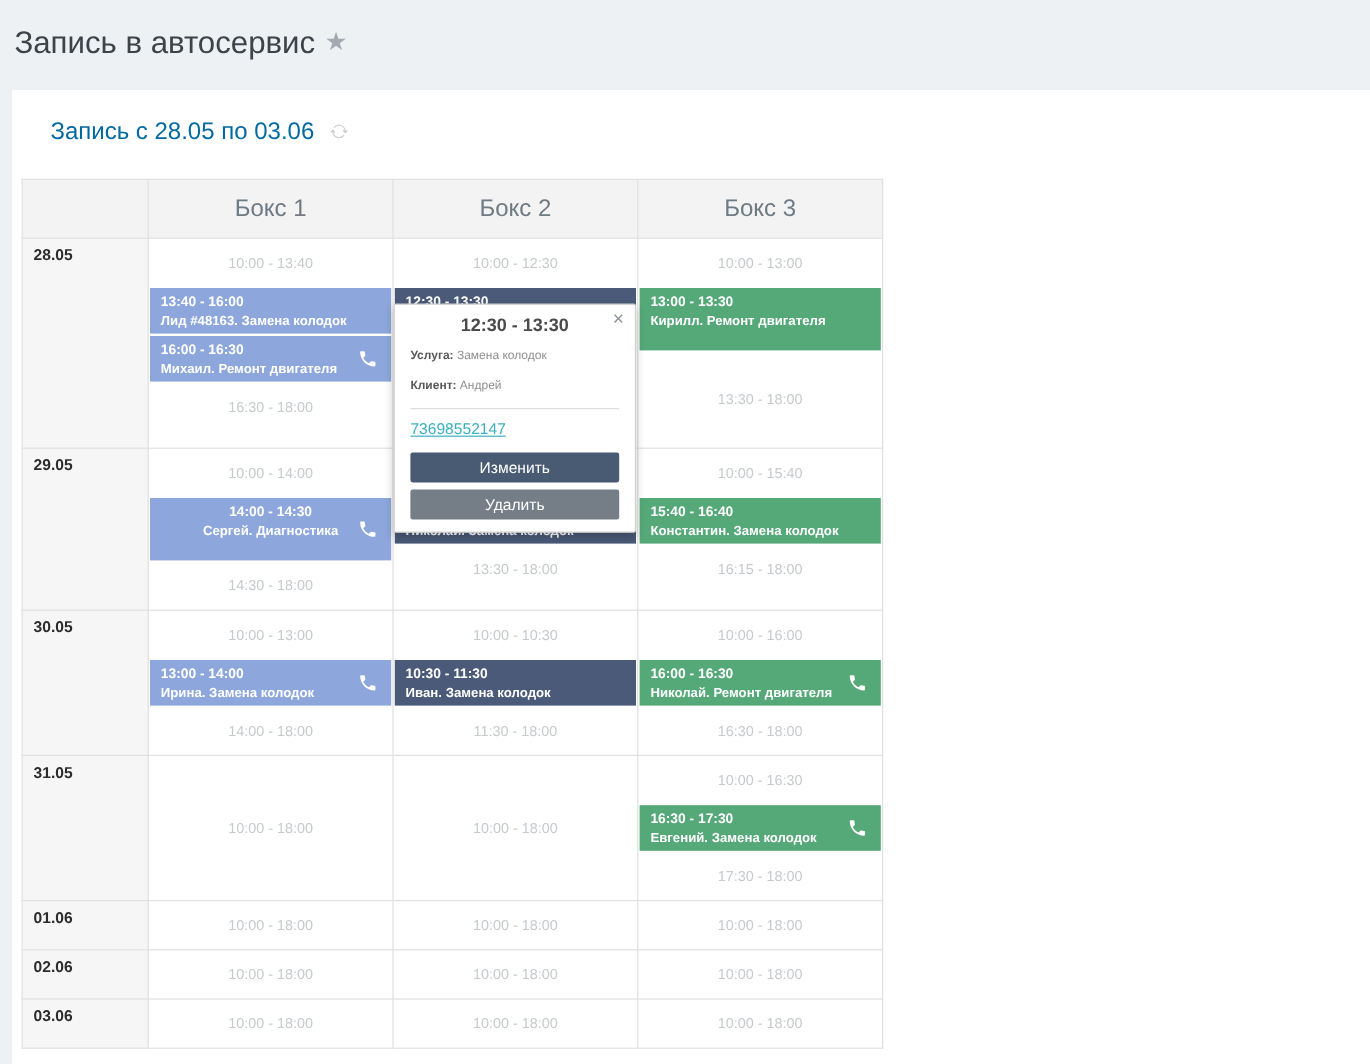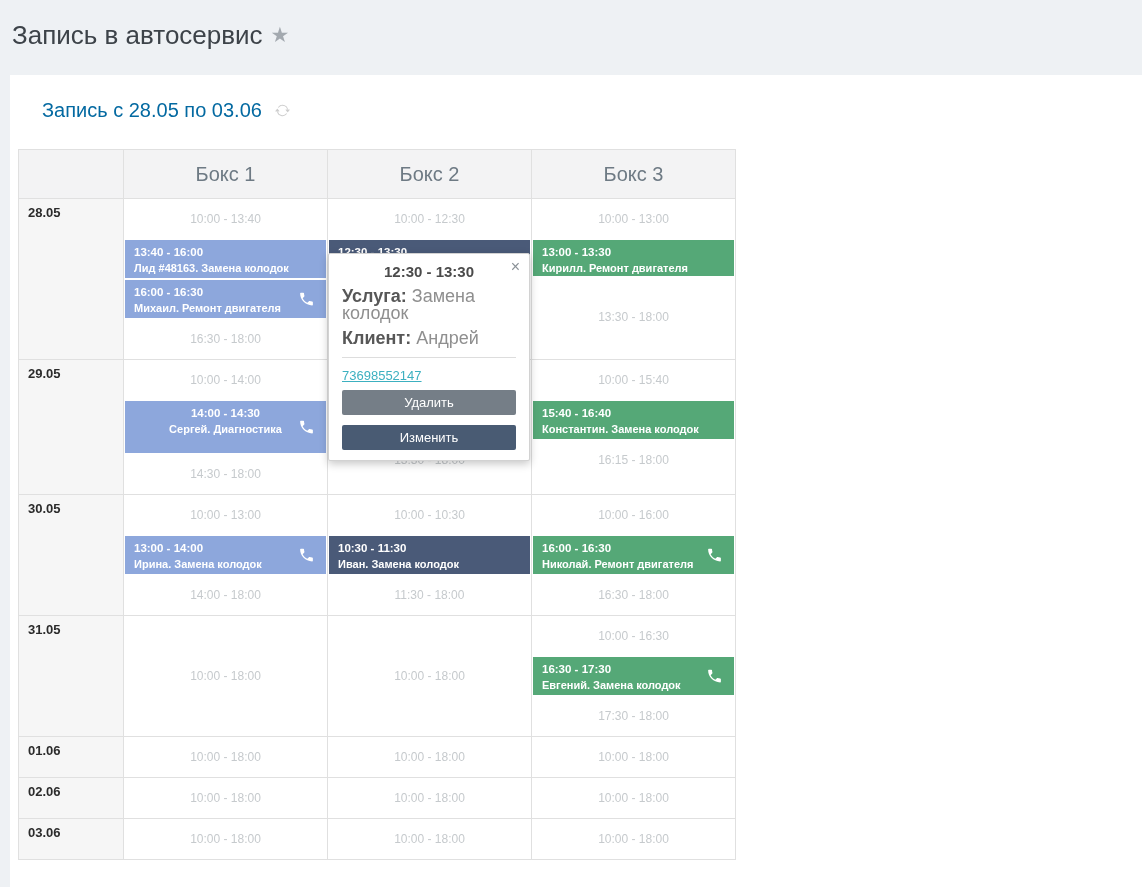--- a/index.html
+++ b/index.html
@@ -68,21 +68,21 @@
     z-index:10;padding-bottom:10px;
   }
   .popup-close{
     position:absolute;top:5px;right:9px;
     font-size:16px;color:#8a9197;cursor:pointer;line-height:16px;
   }
   .popup-title{
     margin-top:9px;text-align:center;
     font-size:15px;font-weight:700;color:#4b4b4b;
   }
-  .popup-row{margin:8px 13px 0;font-size:18px;color:#8f8f8f;line-height:17px;}
+  .popup-row{margin:8px 13px 0;font-size:10px;color:#8f8f8f;line-height:17px;}
   .popup-row b{color:#575757;}
   .popup hr{border:0;border-top:1px solid #ddd;margin:10px 13px 8px;}
   .popup-phone{
     display:inline-block;margin:0 13px;font-size:13px;
     color:var(--link);text-decoration:underline;cursor:pointer;
   }
   .popup-btn{
     margin:8px 13px 0;height:25px;line-height:25px;
     text-align:center;color:#fff;font-size:13px;border-radius:2px;cursor:pointer;
   }
@@ -146,21 +146,21 @@
                 <div class="slot appt navy" style="height: 38px;">
                   <div class="appt-time">12:30 - 13:30</div>
                   <div class="appt-label">Андрей. Замена колодок</div>
                 </div>
                 <div class="slot free" style="height: 78px;">13:30 - 18:00</div>
               </div>
             </td>
             <td class="box-cell">
               <div class="slots">
                 <div class="slot free" style="height: 38px;">10:00 - 13:00</div>
-                <div class="slot appt green" style="height: 36px;">
+                <div class="slot appt green" style="height: 52px;">
                   <div class="appt-time">13:00 - 13:30</div>
                   <div class="appt-label">Кирилл. Ремонт двигателя</div>
                 </div>
                 <div class="slot free" style="height: 78px;">13:30 - 18:00</div>
               </div>
             </td>
           </tr>
           <tr>
             <td class="date-cell">29.05</td>
             <td class="box-cell">
@@ -328,17 +328,17 @@
     </table>
   </div>
 
   <div class="popup">
     <span class="popup-close">×</span>
     <div class="popup-title">12:30 - 13:30</div>
     <div class="popup-row"><b>Услуга:</b> <span>Замена колодок</span></div>
     <div class="popup-row"><b>Клиент:</b> <span>Андрей</span></div>
     <hr>
     <a class="popup-phone">73698552147</a>
+    <div class="popup-btn edit">Изменить</div>
     <div class="popup-btn delete">Удалить</div>
-    <div class="popup-btn edit">Изменить</div>
   </div>
 
 </div>
 
 </body></html>

